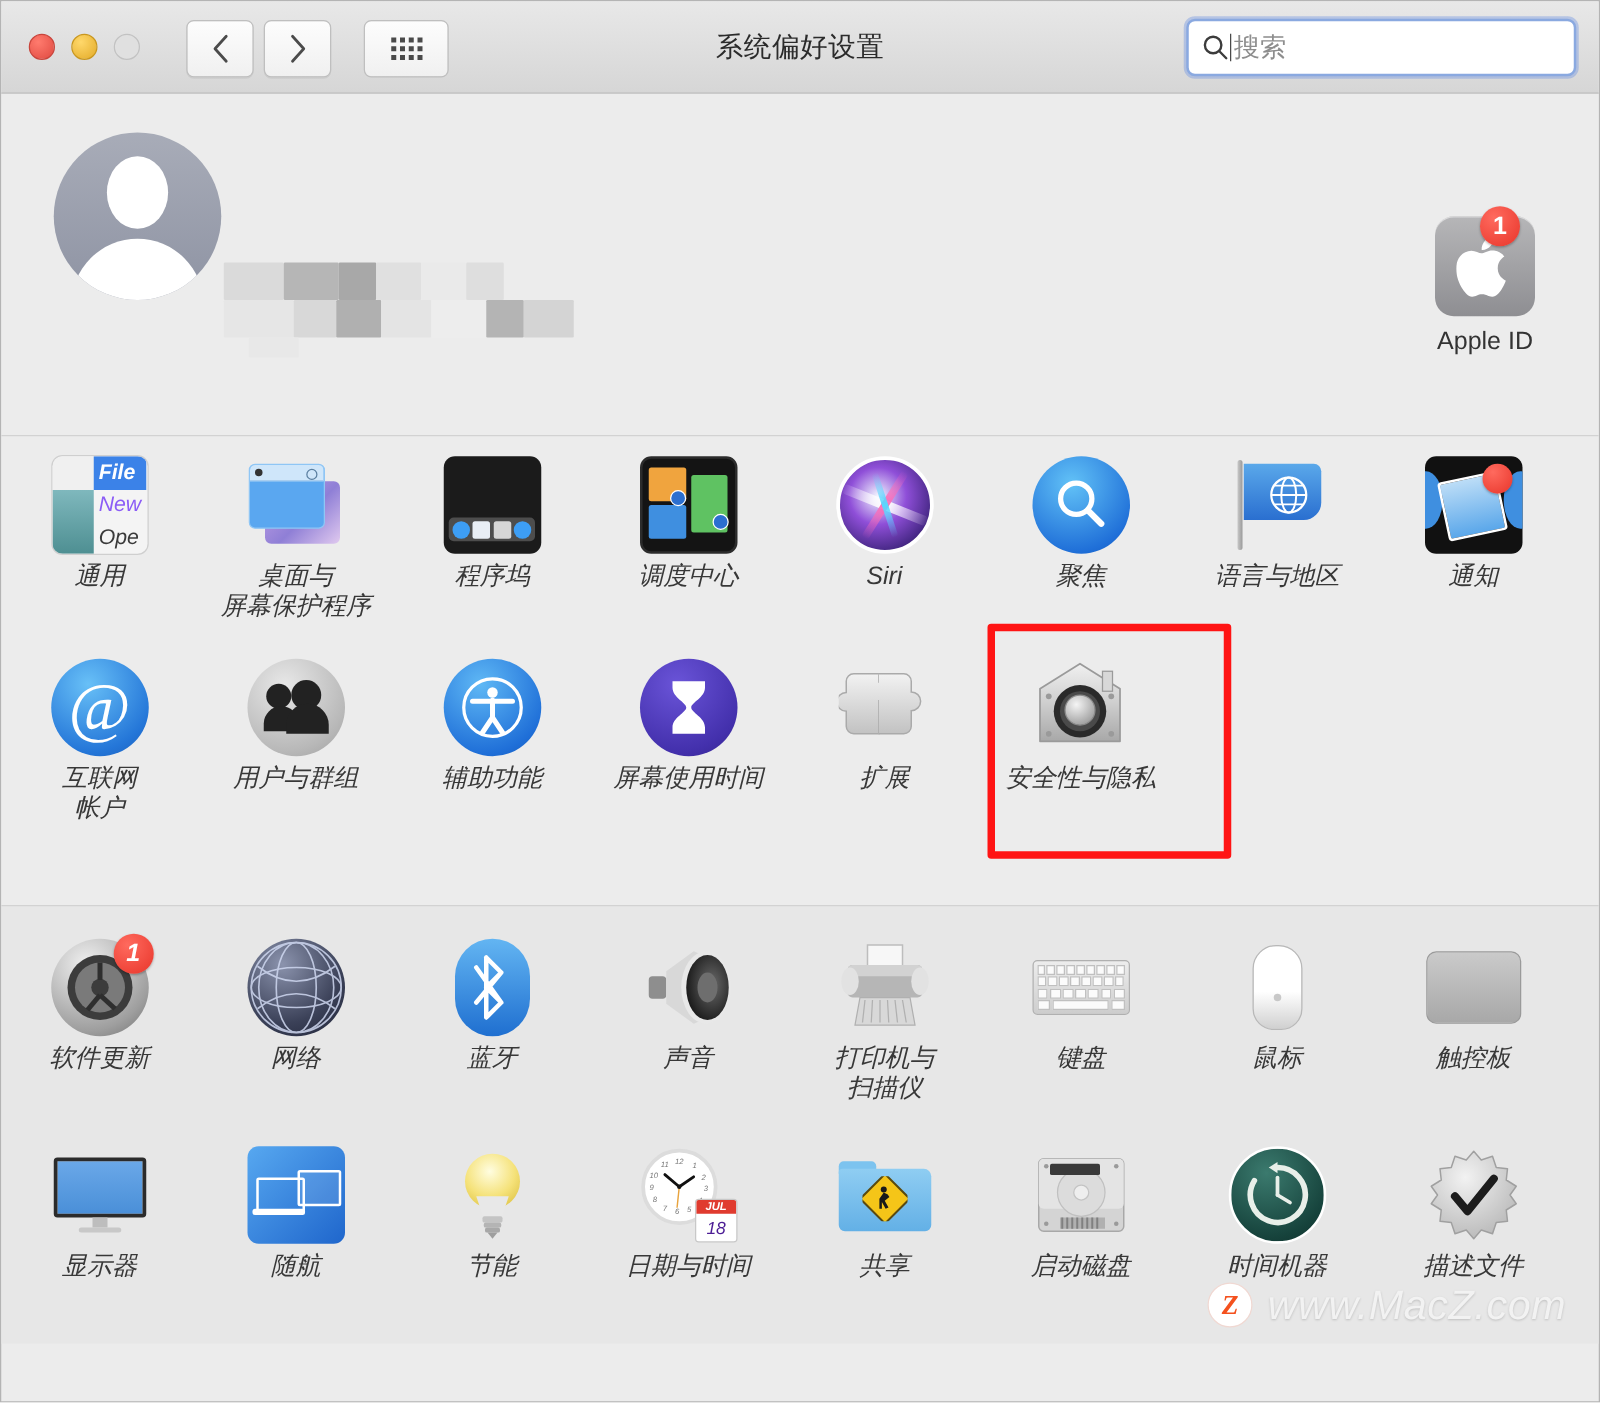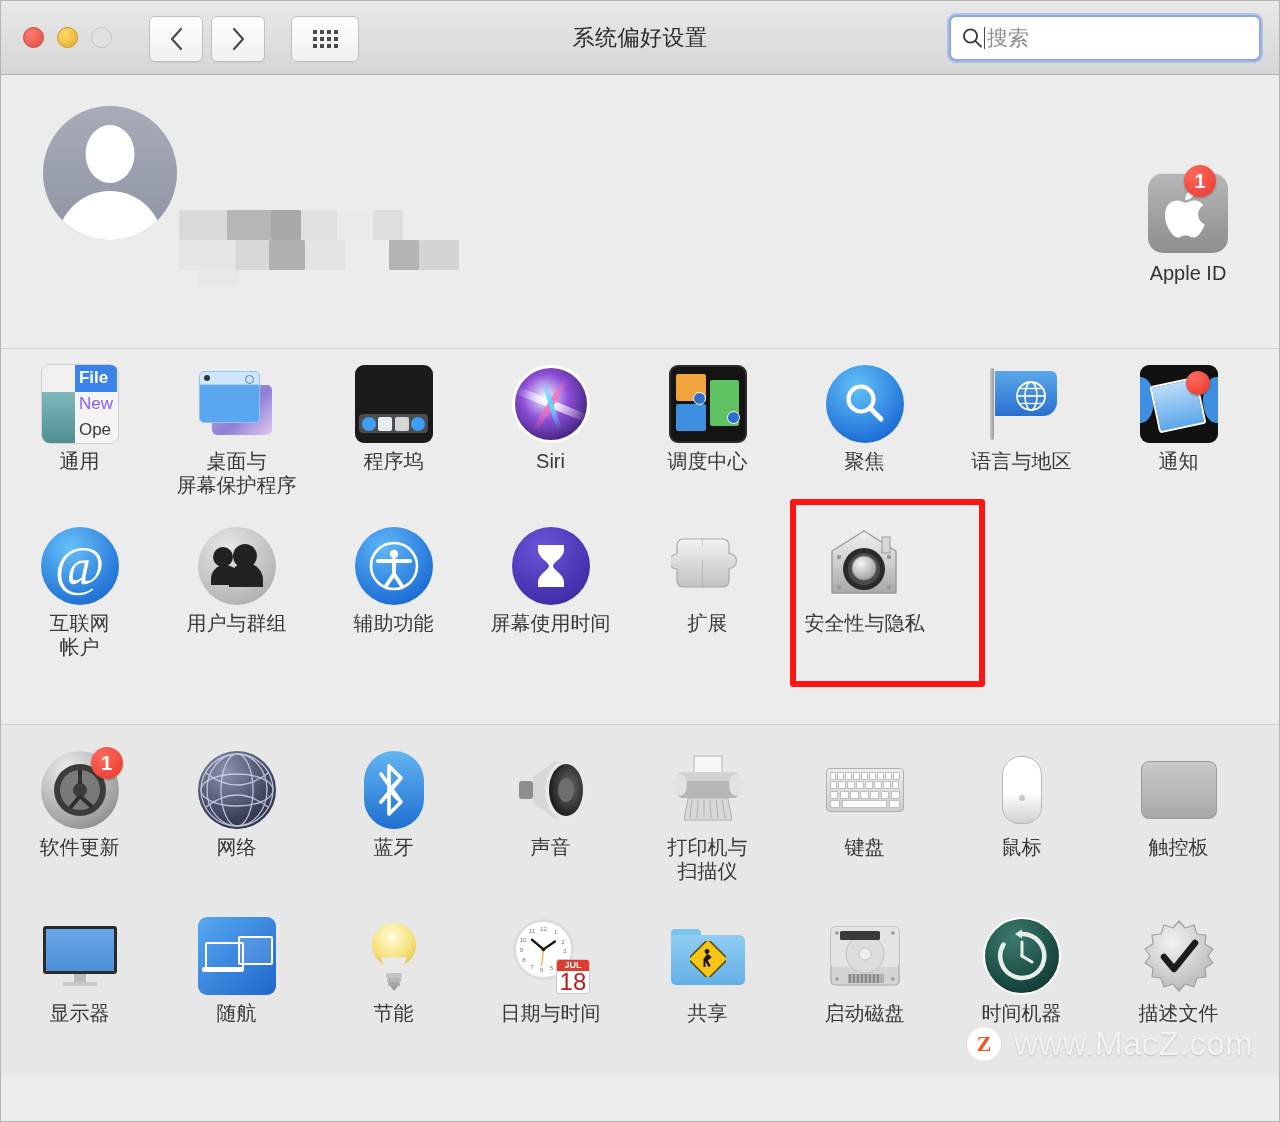--- a/index.html
+++ b/index.html
@@ -176,20 +176,21 @@
     box-shadow: 0 1px 2px rgba(0,0,0,0.3);
   }
   .appleid .badge { right: 12px; top: -8px; }
   .appleid-label { margin-top: 9px; font-size: 20px; color: #333; }
 
   
   .section {
     position: relative;
     background: #ececec;
     border-top: 1px solid #d2d2d2;
+    font-style: italic;
   }
   .section.alt { background: #e7e7e7; }
   .row {
     display: flex;
     padding: 0;
   }
   .cell {
     position: relative;
     width: 157px;
     padding-top: 16px;
@@ -384,40 +385,40 @@
               <span style="width:14px;height:14px;border-radius:2px;background:#d6d6d6;"></span>
               <span style="width:14px;height:14px;border-radius:50%;background:#3d9ef5;"></span>
             </div>
           </div>
         </div>
         <div class="cell-label">程序坞</div>
       </div>
 
       <div class="cell">
         <div class="icon-box">
-          <div class="ic" style="border-radius:50%;background:radial-gradient(circle at 42% 40%, #f2f6ff 0%, #8f4fd8 38%, #4a2a8a 72%, #1b1040 100%);border:3px solid #fff;box-sizing:border-box;overflow:hidden;">
-            <div style="position:absolute;left:50%;top:50%;width:74px;height:8px;background:linear-gradient(90deg,rgba(255,255,255,0),#fff,rgba(255,255,255,0));transform:translate(-50%,-50%) rotate(22deg);border-radius:4px;"></div>
-            <div style="position:absolute;left:50%;top:50%;width:62px;height:6px;background:linear-gradient(90deg,rgba(255,105,180,0),#ff69b4,rgba(255,105,180,0));transform:translate(-50%,-50%) rotate(-58deg);border-radius:3px;"></div>
-            <div style="position:absolute;left:50%;top:50%;width:54px;height:5px;background:linear-gradient(90deg,rgba(80,220,255,0),#58d8ff,rgba(80,220,255,0));transform:translate(-50%,-50%) rotate(72deg);border-radius:3px;"></div>
-          </div>
-        </div>
-        <div class="cell-label">Siri</div>
-      </div>
-
-      <div class="cell">
-        <div class="icon-box">
           <div class="ic rounded" style="background:#141414;overflow:hidden;border:2px solid #2c2c2c;box-sizing:border-box;">
             <div style="position:absolute;left:8%;top:10%;width:40%;height:36%;background:#f0a43e;border-radius:2px;"></div>
             <div style="position:absolute;left:8%;top:50%;width:40%;height:36%;background:#3f8fe0;border-radius:2px;"></div>
             <div style="position:absolute;left:54%;top:18%;width:38%;height:62%;background:#5fc262;border-radius:2px;"></div>
             <div style="position:absolute;left:30%;top:34%;width:11px;height:11px;border-radius:50%;background:#2b6fd0;border:1.5px solid #fff;"></div>
             <div style="position:absolute;left:76%;top:60%;width:11px;height:11px;border-radius:50%;background:#2b6fd0;border:1.5px solid #fff;"></div>
           </div>
         </div>
         <div class="cell-label">调度中心</div>
+      </div>
+
+      <div class="cell">
+        <div class="icon-box">
+          <div class="ic" style="border-radius:50%;background:radial-gradient(circle at 42% 40%, #f2f6ff 0%, #8f4fd8 38%, #4a2a8a 72%, #1b1040 100%);border:3px solid #fff;box-sizing:border-box;overflow:hidden;">
+            <div style="position:absolute;left:50%;top:50%;width:74px;height:8px;background:linear-gradient(90deg,rgba(255,255,255,0),#fff,rgba(255,255,255,0));transform:translate(-50%,-50%) rotate(22deg);border-radius:4px;"></div>
+            <div style="position:absolute;left:50%;top:50%;width:62px;height:6px;background:linear-gradient(90deg,rgba(255,105,180,0),#ff69b4,rgba(255,105,180,0));transform:translate(-50%,-50%) rotate(-58deg);border-radius:3px;"></div>
+            <div style="position:absolute;left:50%;top:50%;width:54px;height:5px;background:linear-gradient(90deg,rgba(80,220,255,0),#58d8ff,rgba(80,220,255,0));transform:translate(-50%,-50%) rotate(72deg);border-radius:3px;"></div>
+          </div>
+        </div>
+        <div class="cell-label">Siri</div>
       </div>
 
       <div class="cell">
         <div class="icon-box">
           <div class="ic" style="border-radius:50%;background:radial-gradient(circle at 40% 28%, #62c2f7, #1f6fd8 75%, #1558b8);display:flex;align-items:center;justify-content:center;">
             <svg width="50" height="50" viewBox="0 0 50 50">
               <circle cx="21" cy="20" r="12.5" fill="none" stroke="#ffffff" stroke-width="4.2"></circle>
               <line x1="30.5" y1="29.5" x2="41" y2="40" stroke="#ffffff" stroke-width="5" stroke-linecap="round"></line>
             </svg>
           </div>
@@ -776,21 +777,21 @@
                     <text x="18" y="13">11</text>
                 </g>
                 <line x1="31" y1="31" x2="18" y2="20" stroke="#111" stroke-width="2.6" stroke-linecap="round"></line>
                 <line x1="31" y1="31" x2="44" y2="22" stroke="#111" stroke-width="2.6" stroke-linecap="round"></line>
                 <line x1="31" y1="31" x2="29" y2="50" stroke="#e8a33d" stroke-width="1.3"></line>
                 <circle cx="31" cy="31" r="2" fill="#111"></circle>
               </svg>
             </div>
             <div style="position:absolute;right:0;bottom:2%;width:40%;height:42%;background:#fff;border:1px solid #c8c8c8;border-radius:3px;overflow:hidden;">
               <div style="height:34%;background:#e03b2f;color:#fff;font-size:9px;display:flex;align-items:center;justify-content:center;font-weight:700;">JUL</div>
-              <div style="height:66%;color:#b91c1c;font-size:24px;display:flex;align-items:center;justify-content:center;">18</div>
+              <div style="height:66%;color:#4c1d95;font-size:14px;display:flex;align-items:center;justify-content:center;">18</div>
             </div>
           </div>
         </div>
         <div class="cell-label">日期与时间</div>
       </div>
 
       <div class="cell">
         <div class="icon-box">
           <div class="ic" style="display:flex;align-items:center;justify-content:center;">
             <div style="position:relative;width:74px;height:58px;">

